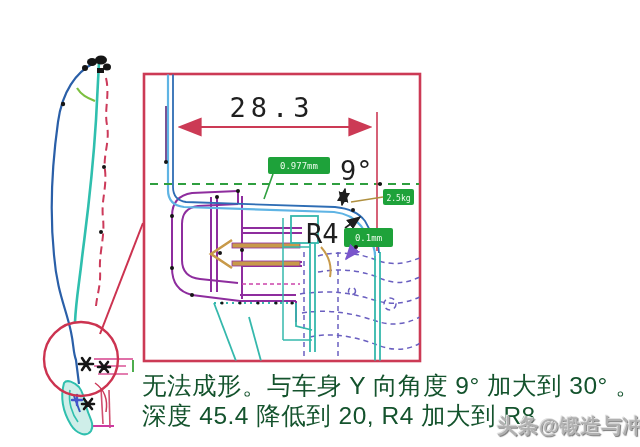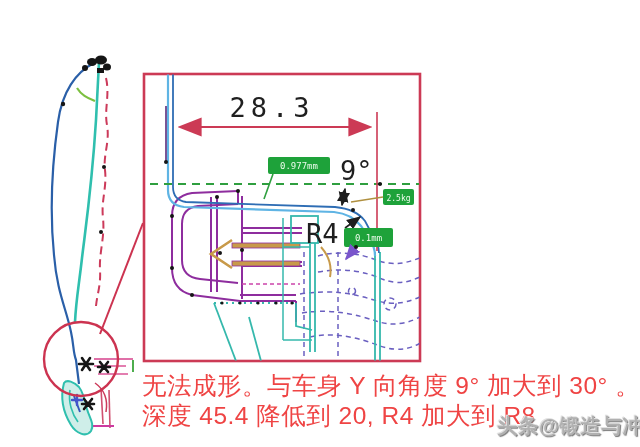--- a/index.html
+++ b/index.html
@@ -5,21 +5,21 @@
   html,body{margin:0;padding:0;background:#fff;}
   #stage{
     position:relative;width:640px;height:447px;background:#ffffff;overflow:hidden;
     font-family:"Liberation Sans",sans-serif;
   }
   #stage svg{position:absolute;left:0;top:0;}
   .dimtext{font-family:"DejaVu Sans Mono",monospace;fill:#1f1f1f;}
   .tagtext{font-family:"DejaVu Sans Mono",monospace;fill:#eafbea;}
   #caption{
     position:absolute;left:142px;top:371px;width:498px;
-    font-size:24.5px;line-height:29.5px;color:#ef4444;
+    font-size:24.5px;line-height:29.5px;color:#14532d;
     font-family:"Liberation Sans",sans-serif;
     letter-spacing:0.5px;white-space:nowrap;
   }
   #watermark{
     position:absolute;left:497px;top:412px;
     font-size:20.5px;font-weight:700;color:#b1b1b1;
     font-family:"Liberation Sans",sans-serif;letter-spacing:0.5px;
     text-shadow:-1px -1px 0 #e2e2e2, 1px 1px 1px #7a7a7a;
     white-space:nowrap;
   }

